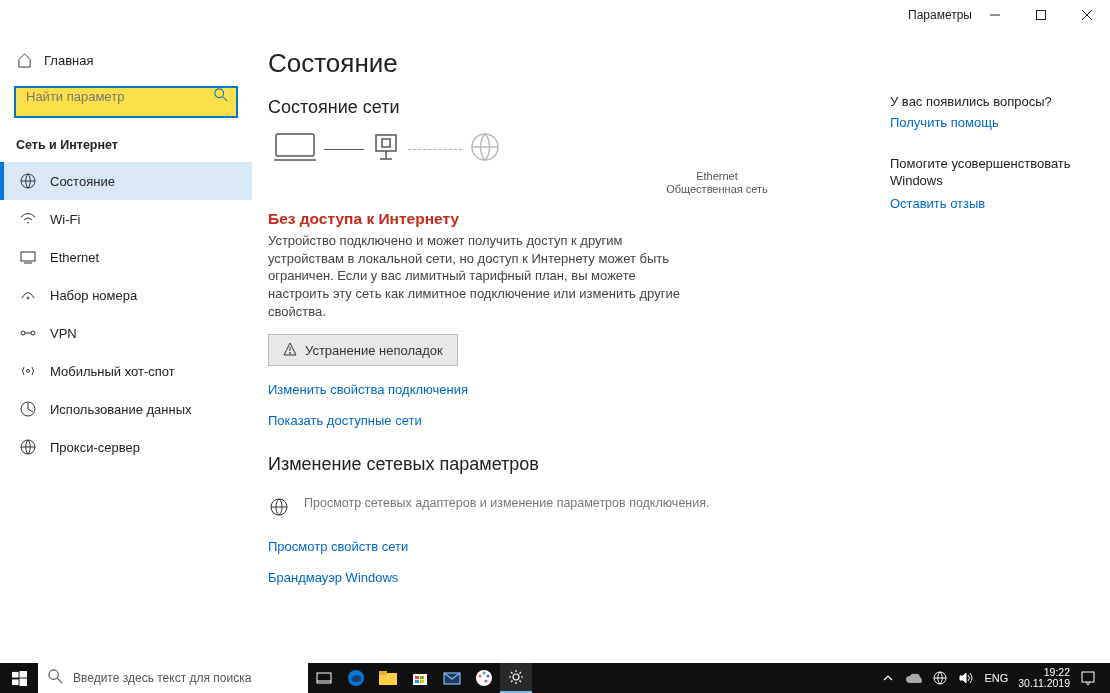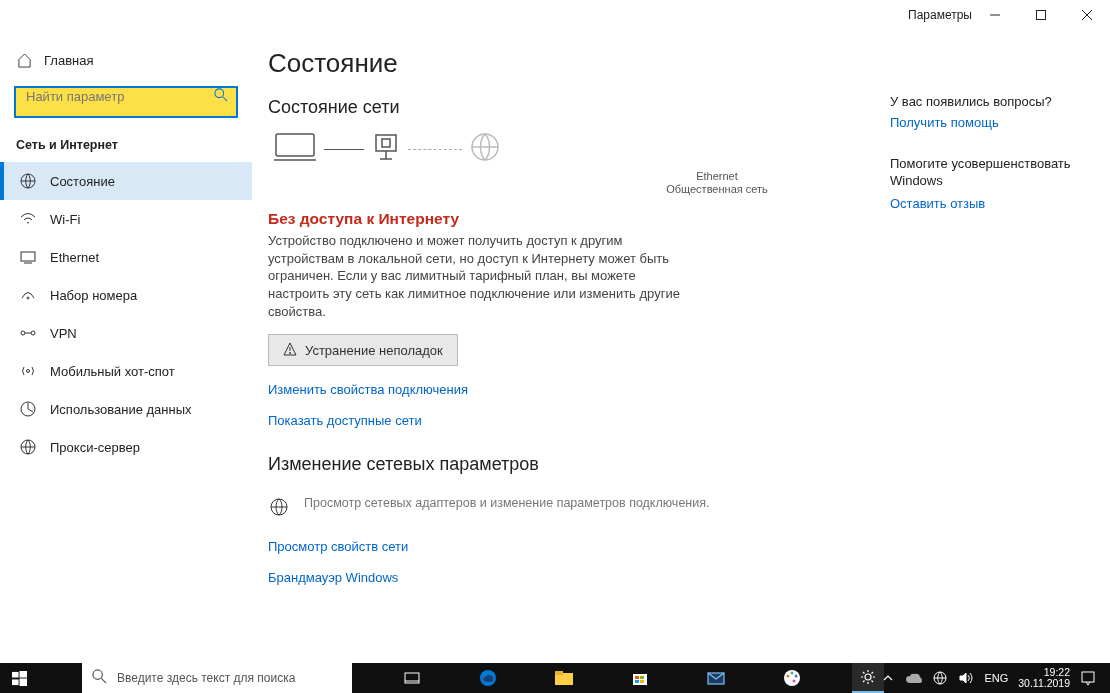--- a/index.html
+++ b/index.html
@@ -30,21 +30,21 @@
   .troubleshoot { display:inline-flex; align-items:center; gap:8px; border:1px solid #bbb; background:#e8e8e8; height:32px; padding:0 14px; font-size:13px; color:#333; }
   .link { color:#0066cc; font-size:13px; display:block; margin-top:16px; }
   .option { display:flex; gap:14px; margin-bottom:18px; max-width:460px; }
   .option .otitle { font-size:13.5px; color:#222; margin-bottom:2px; }
   .option .odesc { font-size:12.5px; color:#777; line-height:1.3; }
   .option-icon { width:22px; padding-top:2px; color:#333; }
   .rightcol { position:absolute; right:20px; top:64px; width:200px; font-size:13px; }
   .rightcol .q { color:#222; margin-bottom:6px; }
   .rightcol .lnk { color:#0066cc; margin-bottom:26px; display:block; }
   .rightcol .imp { color:#222; margin-bottom:6px; line-height:1.3; }
-  .taskbar { height:30px; background:#101010; display:flex; align-items:center; color:#fff; font-size:12px; position:relative;gap:44px; }
+  .taskbar { height:30px; background:#101010; display:flex; align-items:center; color:#fff; font-size:12px; position:relative; }
   .start { width:38px; height:30px; display:flex; align-items:center; justify-content:center; }
   .tsearch { display:flex; align-items:center; background:#fff; height:30px; width:270px; color:#666; padding-left:10px; gap:10px; }
   .tray { position:absolute; right:14px; display:flex; align-items:center; gap:10px; height:30px; }
   .tclock { text-align:right; font-size:10.5px; line-height:1.05; }
   .ticon { width:16px; height:16px; display:flex; align-items:center; justify-content:center; }
   .taskitem { width:32px; height:30px; display:flex; align-items:center; justify-content:center; }
   .taskitem.active { background:#2a2a2a; border-bottom:2px solid #76b9ed; }
   .solid-line { width:40px; height:1px; background:#555; }
   .dashed-line { width:54px; border-top:1.5px dashed #aaa; height:0; }
 </style>

